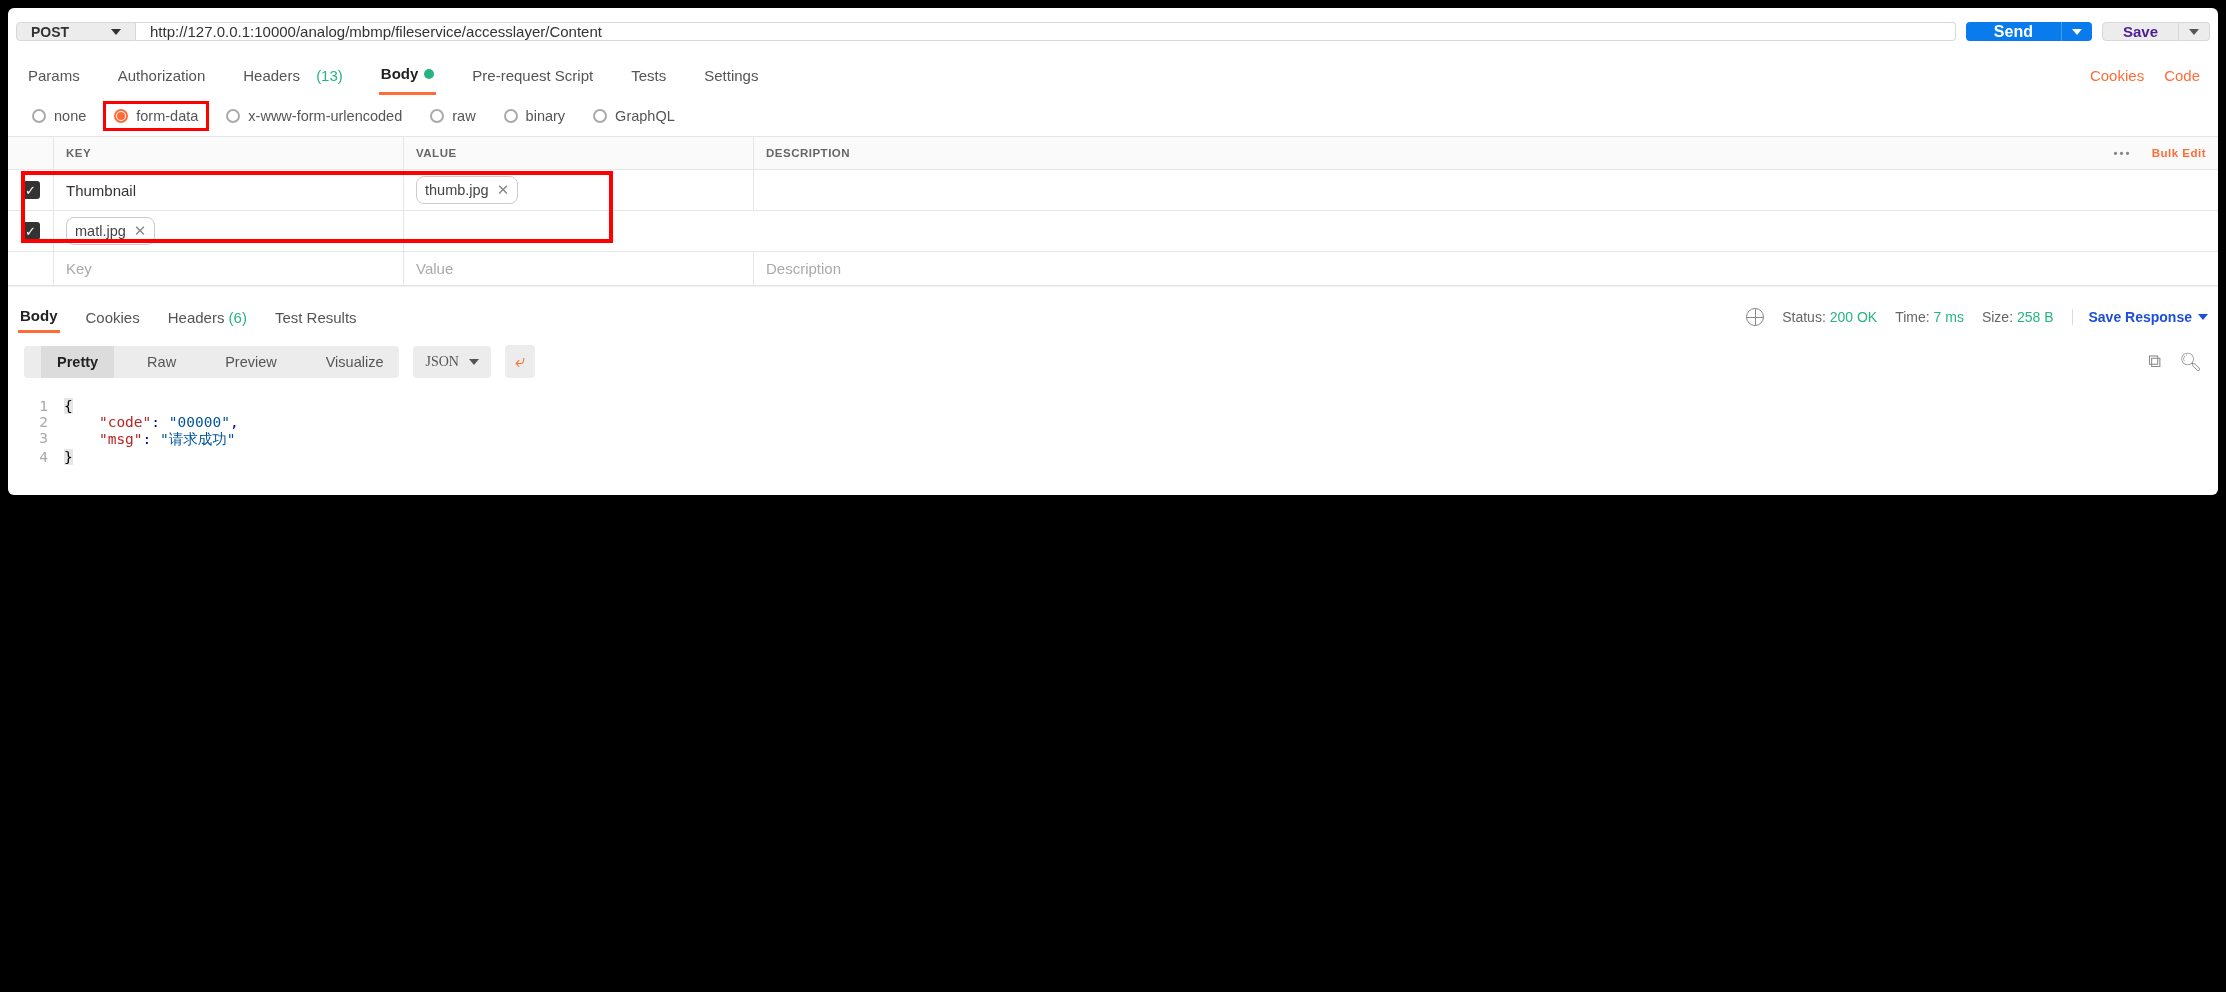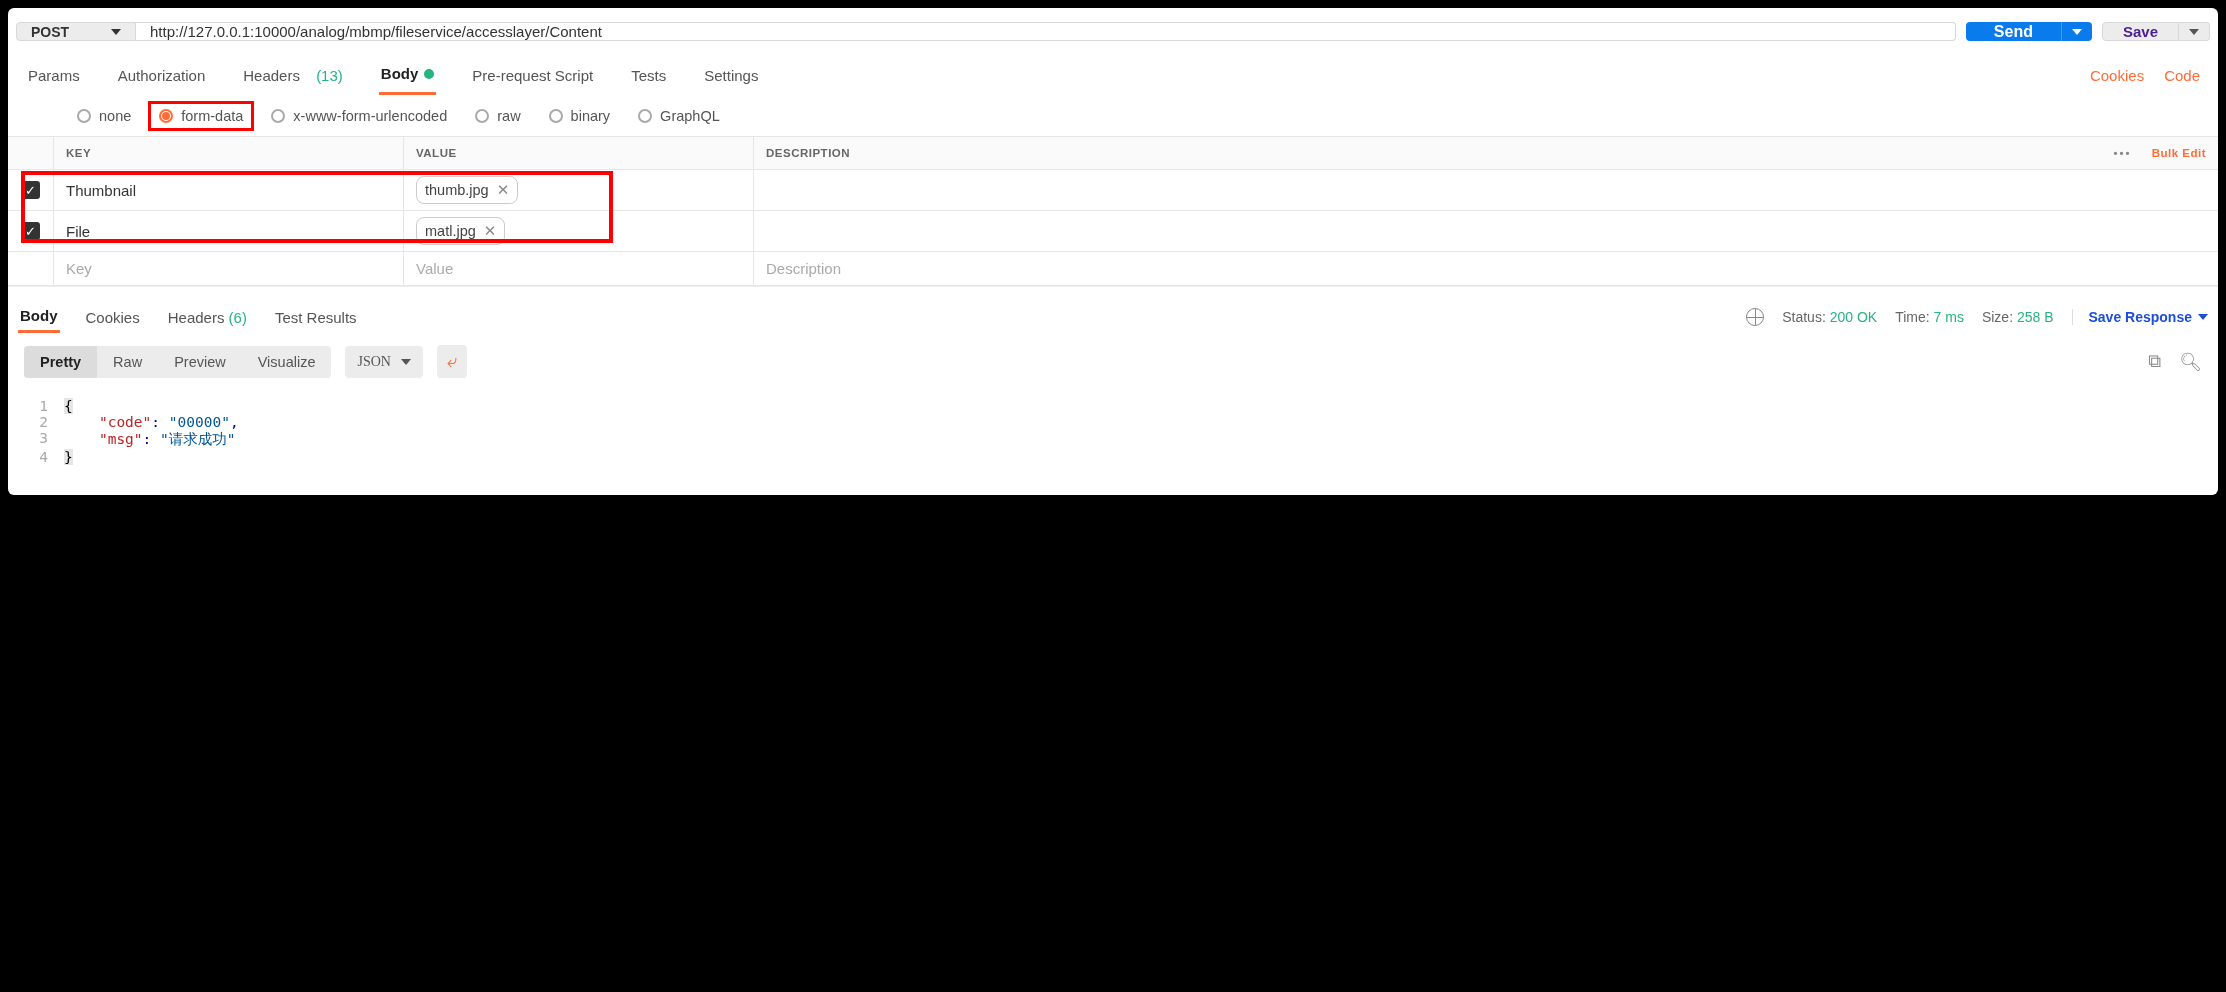--- a/index.html
+++ b/index.html
@@ -20,21 +20,21 @@
 
 .req-tabs { display: flex; align-items: center; padding: 0 18px; border-bottom: 1px solid transparent; gap: 34px; }
 .req-tab { padding: 10px 2px; color: #555; font-size: 15px; cursor: pointer; display:flex; align-items:center; gap:6px; }
 .req-tab.active { color: #222; font-weight: 600; border-bottom: 3px solid #ff6c37; }
 .count { color: #26b47f; }
 .dot-green { width: 10px; height: 10px; border-radius: 50%; background: #26b47f; display:inline-block; }
 .req-right { margin-left: auto; display: flex; gap: 20px; color: #ff6c37; font-size: 15px; }
 .link-orange { color: #ff6c37; cursor:pointer; }
 
 
-.body-types { display: flex; gap: 28px; padding: 12px 24px; align-items:center;margin-left:45px; }
+.body-types { display: flex; gap: 28px; padding: 12px 24px; align-items:center; }
 .highlight-box { border: 3px solid #ff0000; padding: 4px 8px; margin: -7px -11px; }
 .radio-item { display: flex; align-items: center; gap: 8px; font-size: 14.5px; color: #555; cursor:pointer; }
 .radio-outer { width: 14px; height: 14px; border-radius: 50%; border: 2px solid #aaa; display:flex; align-items:center; justify-content:center; }
 .radio-item.selected .radio-outer { border-color: #ff6c37; }
 .radio-inner { width: 8px; height: 8px; border-radius: 50%; background: #ff6c37; }
 
 
 .fd-wrap { border-top: 1px solid #e6e6e6; position:relative; }
 .fd-header { display: flex; background: #fafafa; border-bottom: 1px solid #e6e6e6; font-size: 11.5px; font-weight: 700; color: #666; letter-spacing: 0.5px; }
 .fd-header .col-chk { width: 46px; border-right: 1px solid #e6e6e6; }
@@ -62,21 +62,21 @@
 .resp-tab.active { color:#222; font-weight:600; border-bottom: 3px solid #ff6c37; }
 .resp-meta { margin-left:auto; display:flex; gap:18px; align-items:center; font-size:14px; color:#666; }
 .resp-meta .green { color:#26b47f; }
 .globe { width:18px; height:18px; border:1.5px solid #888; border-radius:50%; position:relative; }
 .globe::before { content:""; position:absolute; top:0; bottom:0; left:50%; width:1px; background:#888; }
 .globe::after { content:""; position:absolute; left:0; right:0; top:50%; height:1px; background:#888; }
 .save-resp { color:#1d4ed8; font-weight:600; display:flex; align-items:center; gap:6px; border-left:1px solid #ddd; padding-left:16px; }
 
 .resp-toolbar { display:flex; gap:14px; padding: 12px 16px; align-items:center; }
 .seg { display:flex; background:#ececec; border-radius:4px; overflow:hidden; }
-.seg-btn { padding: 8px 16px; font-size:14.5px; color:#555; cursor:pointer; }
+.seg-btn { padding: 8px 16px; font-size:14.5px; color:#555; cursor:pointer;margin-left:17px; }
 .seg-btn.active { background:#dcdcdc; color:#222; font-weight:600; }
 .fmt-dd { background:#ececec; border-radius:4px; padding:8px 12px; display:flex; align-items:center; gap:10px; font-size:14px; color:#555;font-family:Liberation Serif, serif; }
 .wrap-btn { background:#ececec; border-radius:4px; padding:6px 10px; color:#ff6c37; font-size:18px; }
 .tb-right { margin-left:auto; display:flex; gap:18px; color:#888; }
 
 .code-area { font-family: Menlo, Consolas, monospace; font-size: 14.5px; padding: 8px 0 30px 0; }
 .code-line { display:flex; }
 .gutter { width: 56px; text-align:right; color:#aaa; padding-right: 16px; user-select:none; }
 .code { white-space: pre; }
 .brace-hl { background: #e6e6e6; }
@@ -202,21 +202,20 @@
           <span class="file-x">✕</span>
         </span>
       </div>
       <div class="col-d"></div>
     </div>
 
     <div class="fd-row">
       <div class="col-chk">
           <div class="chk">✓</div>
         </div>
-      <div class="col-k">File</div>
       <div class="col-v">
         <span class="file-chip">
           <span>matl.jpg</span>
           <span class="file-x">✕</span>
         </span>
       </div>
       <div class="col-d"></div>
     </div>
 
     <div class="fd-row placeholder">

